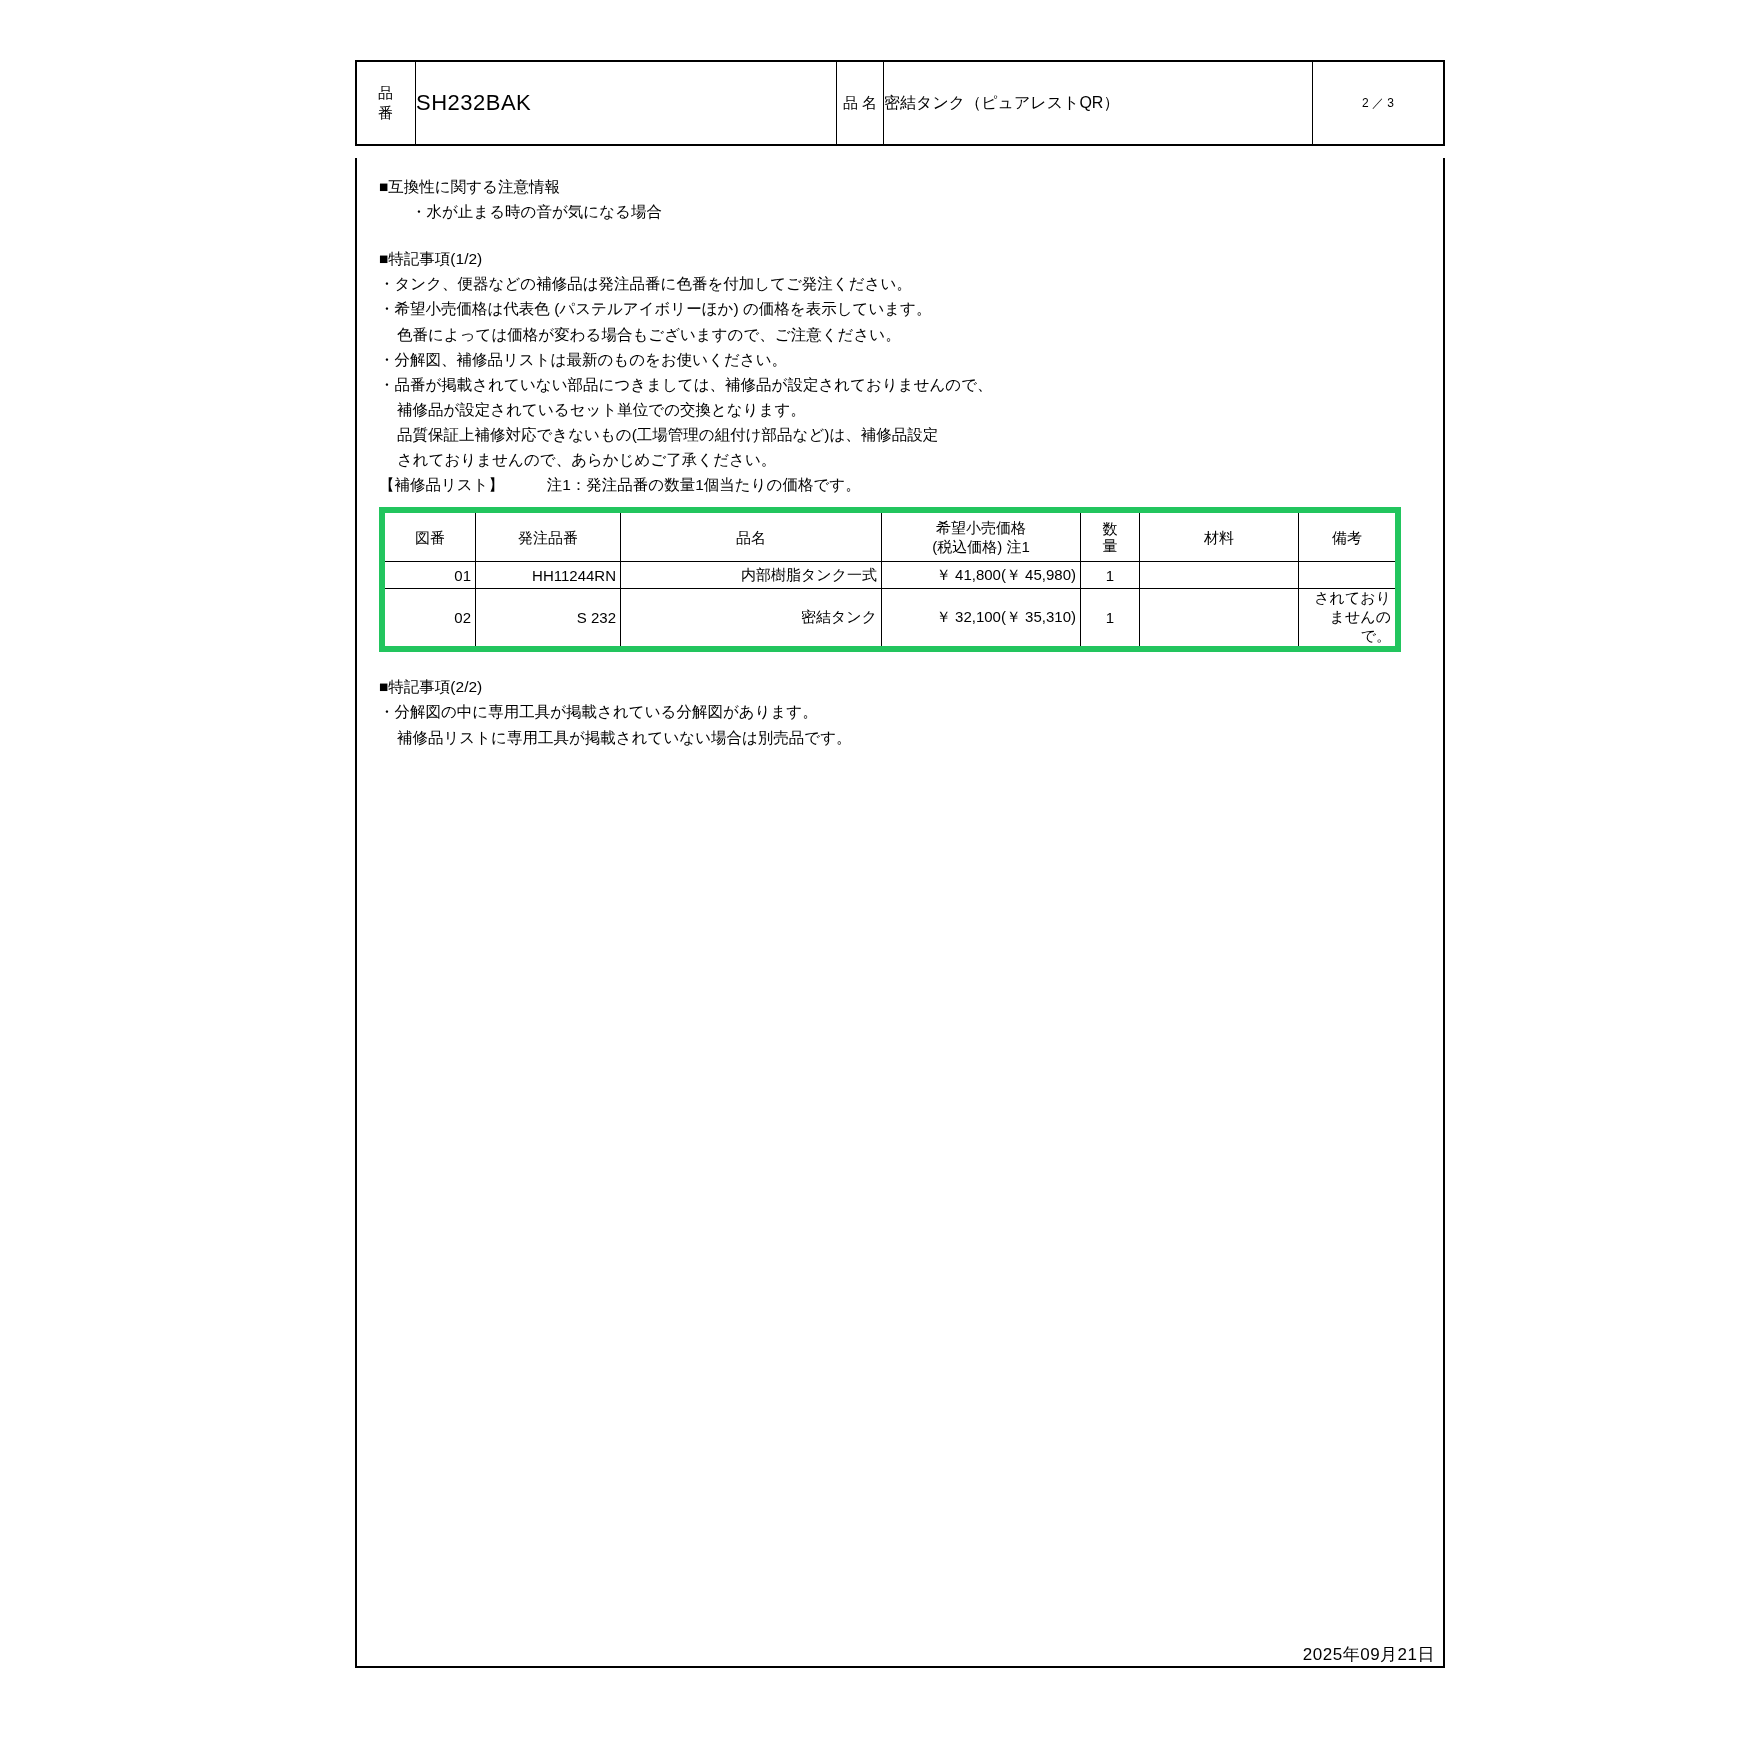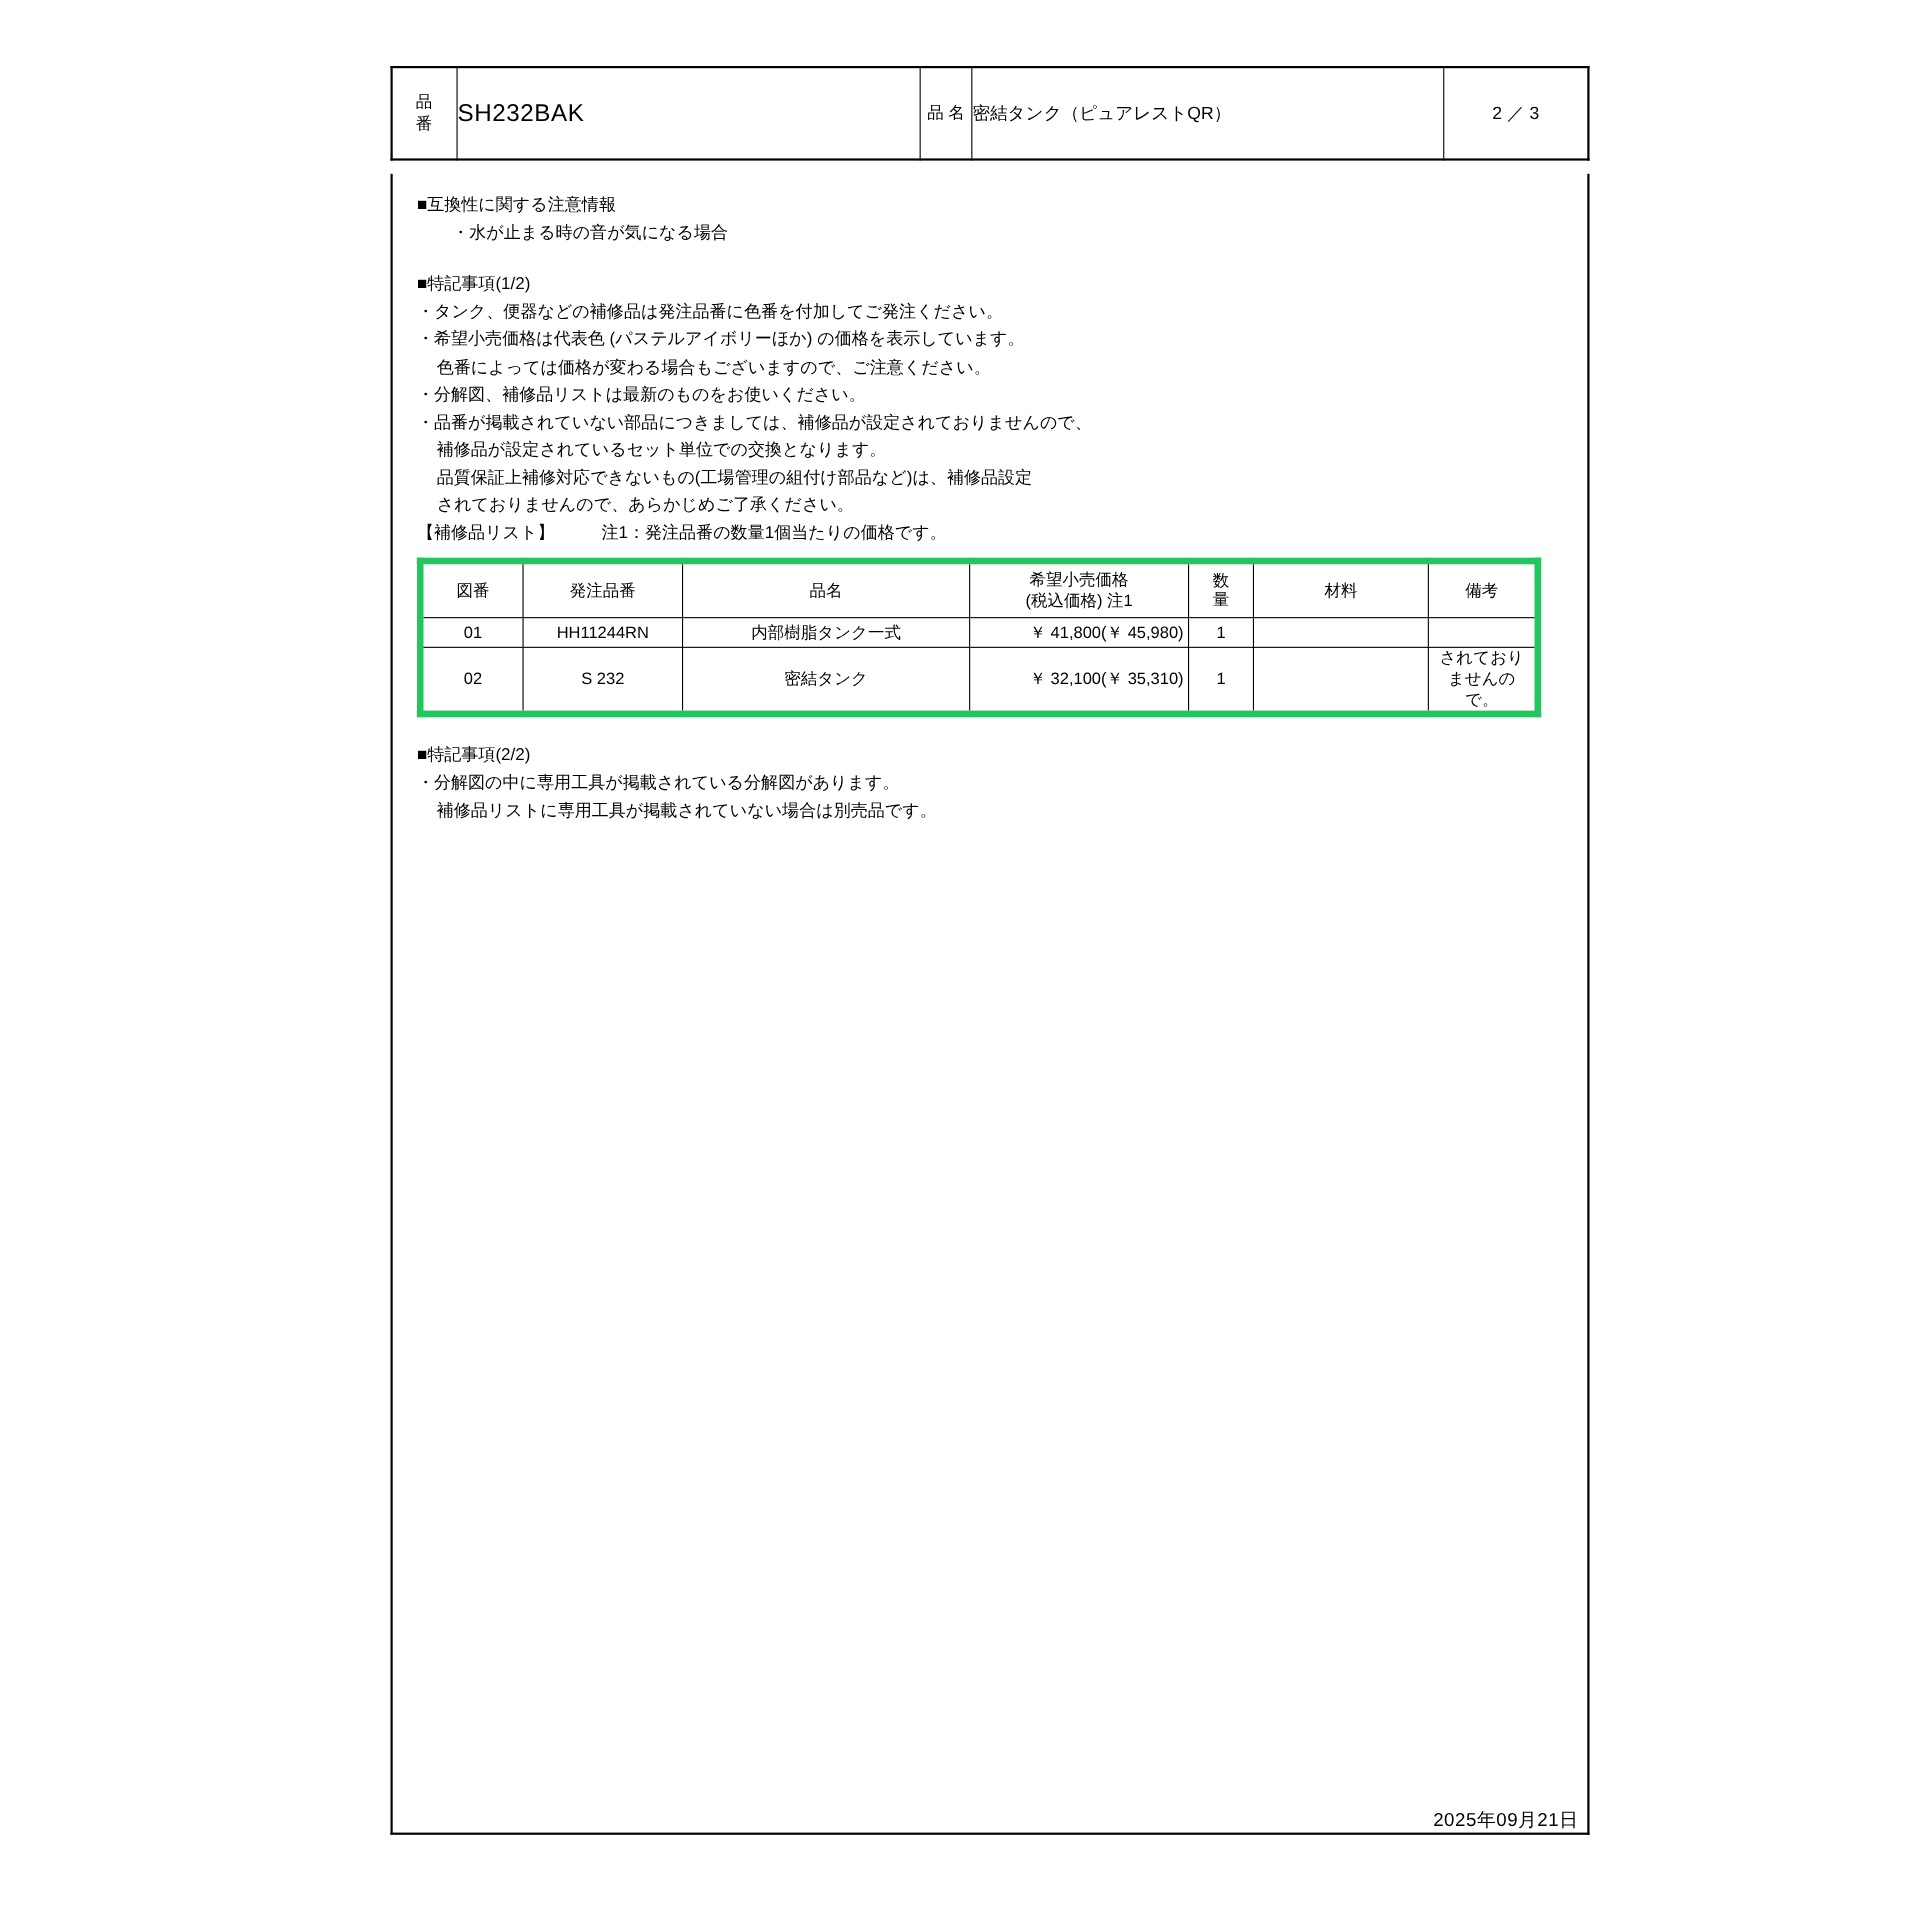--- a/index.html
+++ b/index.html
@@ -57,21 +57,21 @@
   }
   .hdr-value-name {
     padding-left: 16px;
     font-size: 16px;
     vertical-align: top;
     padding-top: 16px;
   }
   .hdr-page {
     width: 130px;
     text-align: center;
-    font-size: 16px;
+    font-size: 12px;
     padding-top: 28px;
     vertical-align: top;
   }
 
   
   .body-frame {
     border: 2px solid #000;
     border-top: none;
     width: 1086px;
     height: 1508px;
@@ -121,21 +121,21 @@
     line-height: 1.28;
   }
   .c-zuban   { width: 82px; }
   .c-hatchu  { width: 136px; }
   .c-hinmei  { width: 252px; }
   .c-kakaku  { width: 190px; }
   .c-suryo   { width: 50px; }
   .c-zairyo  { width: 150px; }
   .c-biko    { width: auto; }
 
-  .cell-l { text-align: center; padding-left: 6px; }
+  .cell-l { text-align: right; padding-left: 6px; }
   .cell-c { text-align: center; }
   .cell-r { text-align: right; padding-right: 6px; }
   .suryo-head span { display: block; line-height: 1.15; }
 
   .footer-date {
     position: absolute;
     right: 8px;
     bottom: 0;
     font-size: 17px;
     letter-spacing: 0.5px;

